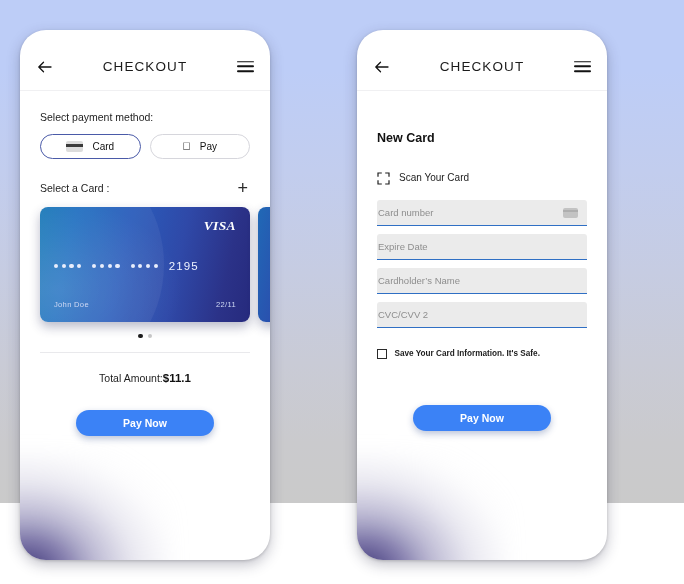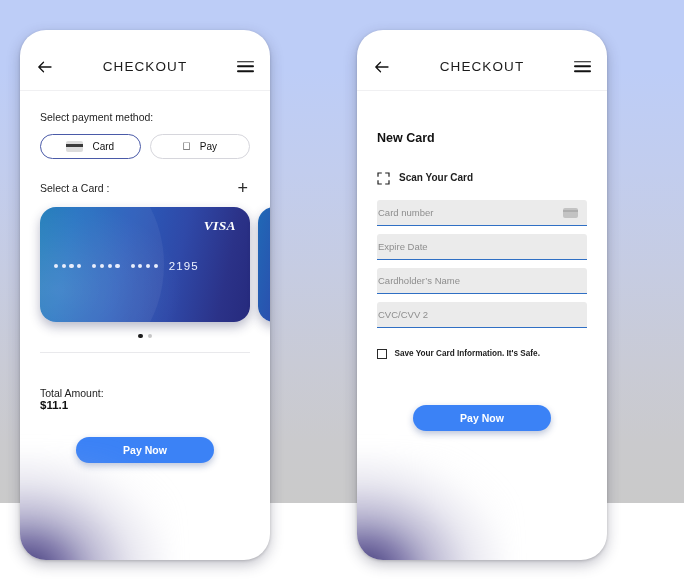--- a/index.html
+++ b/index.html
@@ -141,21 +141,21 @@
   
   .card-strip {
     position: relative;
     margin-top: 10px;
     height: 115px;
   }
   .cc {
     position: absolute;
     top: 0;
     height: 115px;
-    border-radius: 16px;
+    border-radius: 8px;
     box-shadow: 0 5px 11px rgba(25,30,80,.30);
   }
   .cc-main {
     left: 0;
     width: 210px;
     background:
       radial-gradient(115% 150% at 8% 72%, rgba(255,255,255,.13) 0%, rgba(255,255,255,0) 52%),
       linear-gradient(102deg, #1878b8 0%, #1f6fc0 16%, #2a5cbb 40%, #2f49a8 64%, #2b3288 86%, #262a7d 100%);
     overflow: hidden;
   }
@@ -227,24 +227,23 @@
   .pager span.on { background: #1d1d1d; }
 
   .divider {
     height: 1px;
     background: #e9e9ec;
     margin-top: 14px;
   }
 
   .total-row {
     display: flex;
-    justify-content: flex-end;
+    justify-content: center;
     align-items: baseline;
-    margin-top: 34px;
-    flex-direction: column;
+    margin-top: 19px;
   }
   .total-lbl { font-size: 10.5px; color: #1d1d1d; }
   .total-val { font-size: 11.5px; color: #111; font-weight: bold; }
 
   .pay-btn {
     display: block;
     width: 138px;
     height: 26px;
     margin: 26px auto 0;
     border: none;
@@ -285,21 +284,21 @@
   }
 
   .scan-row {
     display: flex;
     align-items: center;
     gap: 9px;
     margin-top: 26px;
     cursor: pointer;
   }
   .scan-icon { width: 13px; height: 13px; }
-  .scan-lbl { font-size: 10px; color: #1d1d1d; font-weight: bold; }
+  .scan-lbl { font-size: 10px; color: #1d1d1d; }
 
   .fields { margin-top: 16px; }
   .field {
     position: relative;
     height: 26px;
     background: #ebebeb;
     border-bottom: 1.3px solid #2f6fc4;
     border-radius: 3px 3px 0 0;
     display: flex;
     align-items: center;
@@ -405,20 +404,24 @@
                   <b></b>
                 </span>
               <span class="dot-group">
                   <b></b>
                   <b></b>
                   <b></b>
                   <b></b>
                 </span>
               <span class="cc-last4">2195</span>
             </div>
+            <div class="cc-foot">
+              <span>John Doe</span>
+              <span>22/11</span>
+            </div>
           </div>
         </div>
         <div class="cc cc-next"></div>
       </div>
 
       <div class="pager">
         <span class="on"></span>
         <span></span>
       </div>
 

